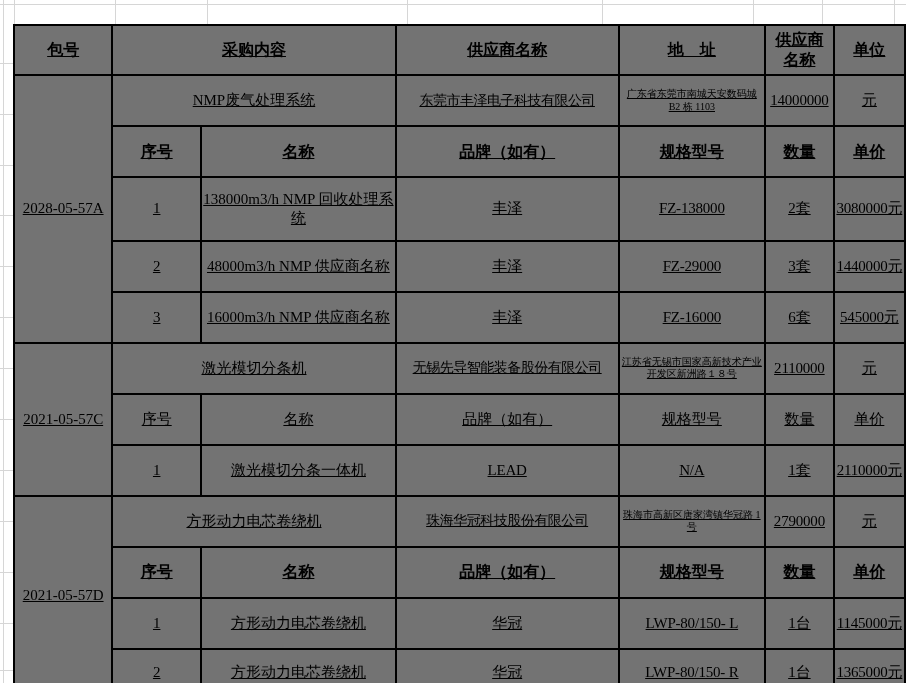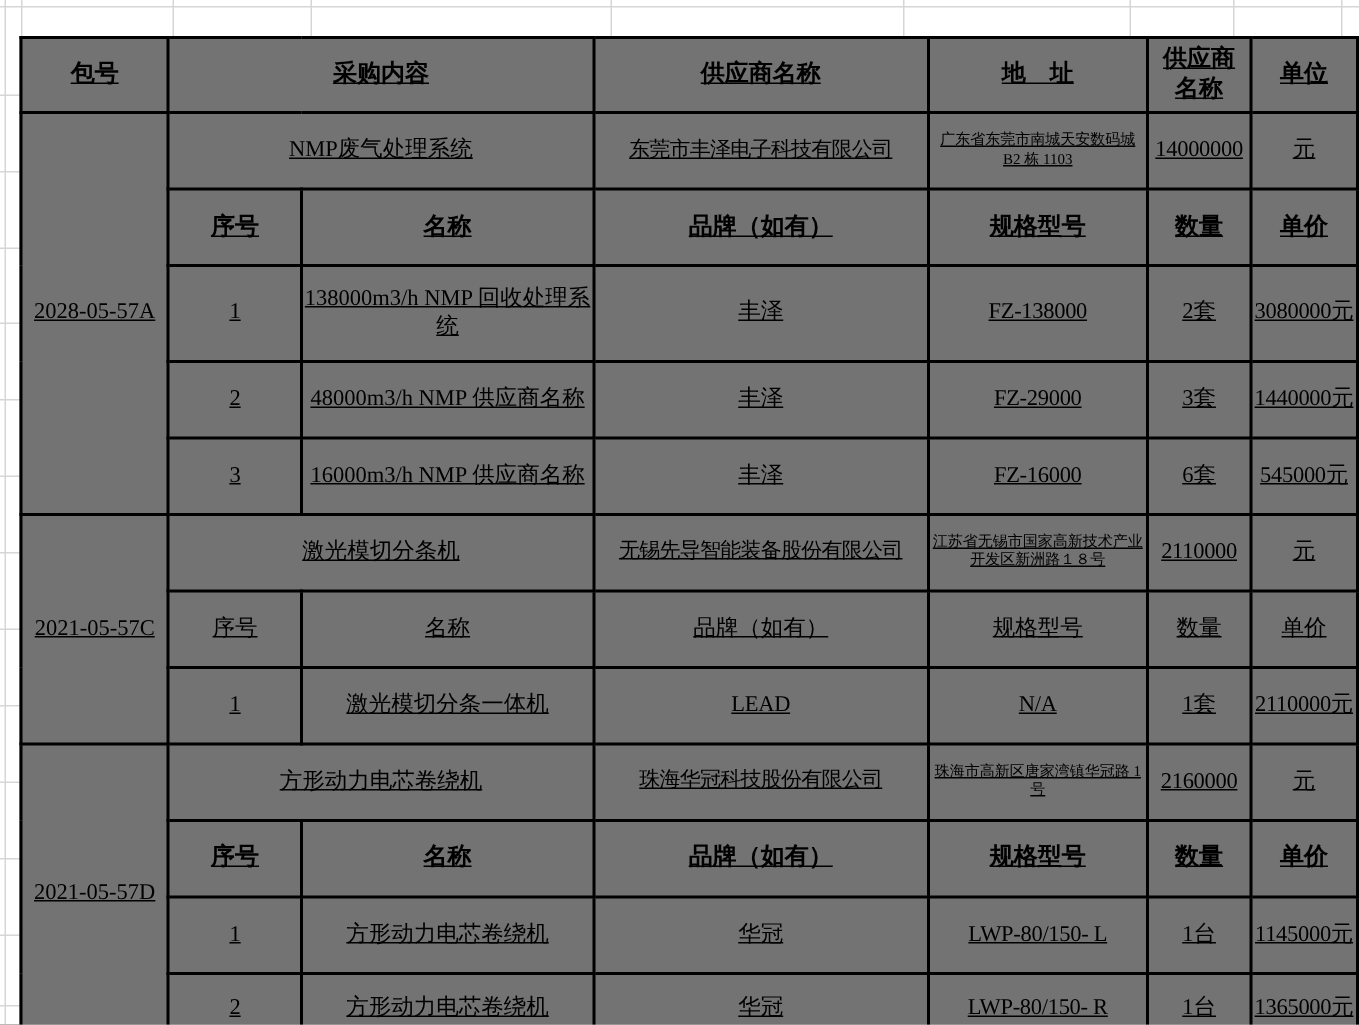--- a/index.html
+++ b/index.html
@@ -141,21 +141,21 @@
     <td class="num">N/A</td>
     <td>1套</td>
     <td class="num">2110000元</td>
   </tr>
 
   <tr style="height:51px">
     <td rowspan="4">2021-05-57D</td>
     <td colspan="2">方形动力电芯卷绕机</td>
     <td class="supplier">珠海华冠科技股份有限公司</td>
     <td class="addr">珠海市高新区唐家湾镇华冠路 1 号</td>
-    <td class="num">2160000</td>
+    <td class="num">2790000</td>
     <td>元</td>
   </tr>
   <tr class="sub-bold" style="height:51px">
     <td>序号</td>
     <td>名称</td>
     <td>品牌（如有）</td>
     <td>规格型号</td>
     <td>数量</td>
     <td>单价</td>
   </tr>

